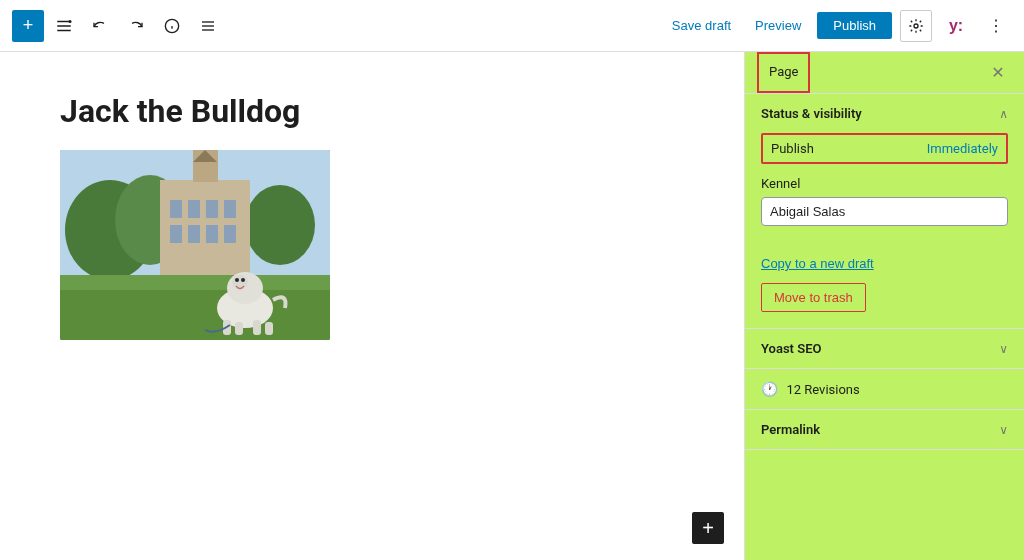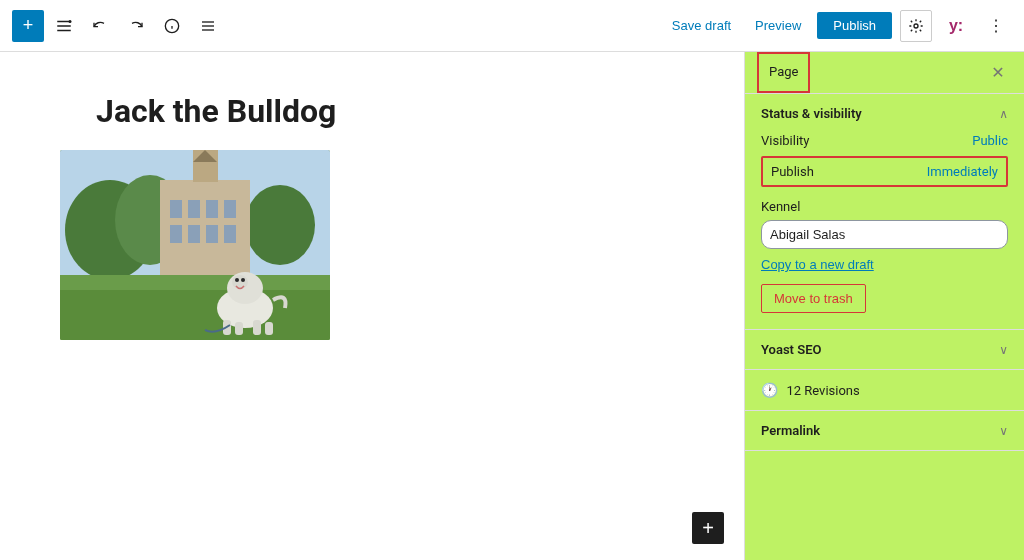--- a/index.html
+++ b/index.html
@@ -110,21 +110,20 @@
       overflow-y: auto;
       background: #fff;
     }
 
     .page-title {
       font-size: 32px;
       font-weight: 700;
       color: #1e1e1e;
       margin-bottom: 20px;
       line-height: 1.2;
-      margin-left: 36px;
     }
 
     .content-body {
       display: flex;
       gap: 24px;
       align-items: flex-start;
     }
 
     .body-text {
       font-size: 15px;
@@ -283,24 +282,24 @@
     .author-label {
       font-size: 13px;
       color: #1e1e1e;
       margin-bottom: 6px;
       display: block;
     }
     .author-input {
       width: 100%;
       padding: 6px 8px;
       border: 1px solid #8d96a0;
-      border-radius: 10px;
-      font-size: 13px;
-      color: #1e1e1e;
-      margin-bottom: 8px;
+      border-radius: 4px;
+      font-size: 13px;
+      color: #1e1e1e;
+      margin-bottom: 30px;
     }
 
     .link-btn {
       background: none;
       border: none;
       color: #007cba;
       font-size: 13px;
       cursor: pointer;
       padding: 0;
       display: block;
@@ -466,24 +465,20 @@
     </div>
 
     <div class="sidebar-section">
       <div class="section-header">
         <span class="section-title">Status &amp; visibility</span>
         <span class="chevron">∧</span>
       </div>
       <div class="section-content">
 
         
-        <div class="field-row">
-          <span class="field-label">Visibility</span>
-          <span class="field-value">Public</span>
-        </div>
 
         
         <div class="publish-row">
           <span class="field-label">Publish</span>
           <span class="field-value">Immediately</span>
         </div>
 
         
 
         

